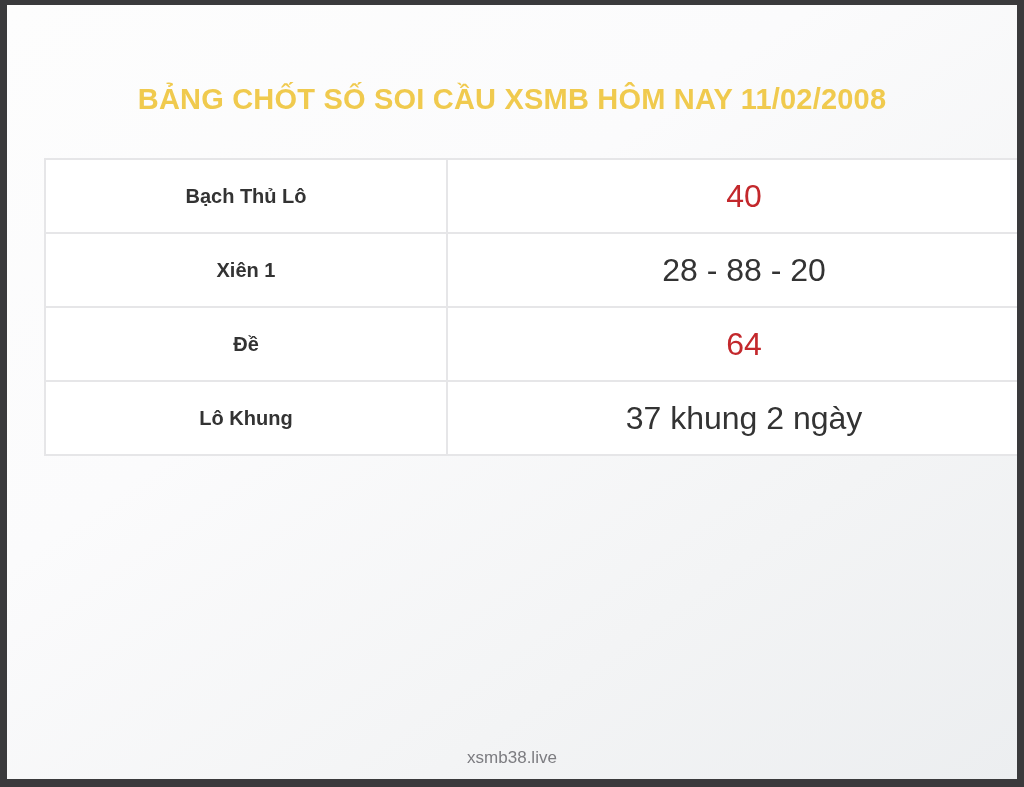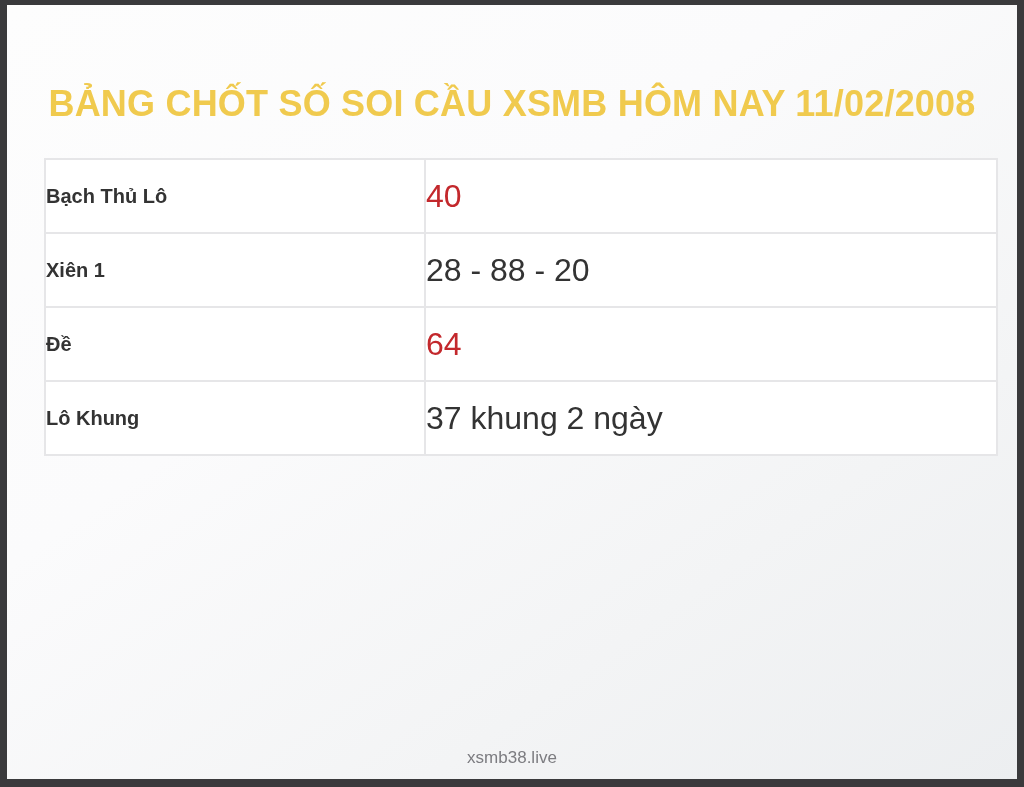--- a/index.html
+++ b/index.html
@@ -33,43 +33,43 @@
     overflow: hidden;
   }
 
   .title {
     position: absolute;
     top: 78px;
     left: 0;
     right: 0;
     text-align: center;
     color: #f0ca4e;
-    font-size: 36px;
+    font-size: 29px;
     font-weight: bold;
     letter-spacing: 0.2px;
     white-space: nowrap;
   }
 
   .table {
     position: absolute;
     left: 37px;
     top: 153px;
     width: 950px;
     border-collapse: collapse;
     table-layout: fixed;
   }
 
   .table tr { height: 74px; }
 
   .table td {
     background: #ffffff;
     border: 2px solid #e6e6e8;
-    text-align: left;
+    text-align: center;
     vertical-align: middle;
-    padding: 0;
+    padding: 11px;
   }
 
   .col-label {
     width: 378px;
     font-size: 20px;
     font-weight: bold;
     color: #333333;
   }
 
   .col-value {

